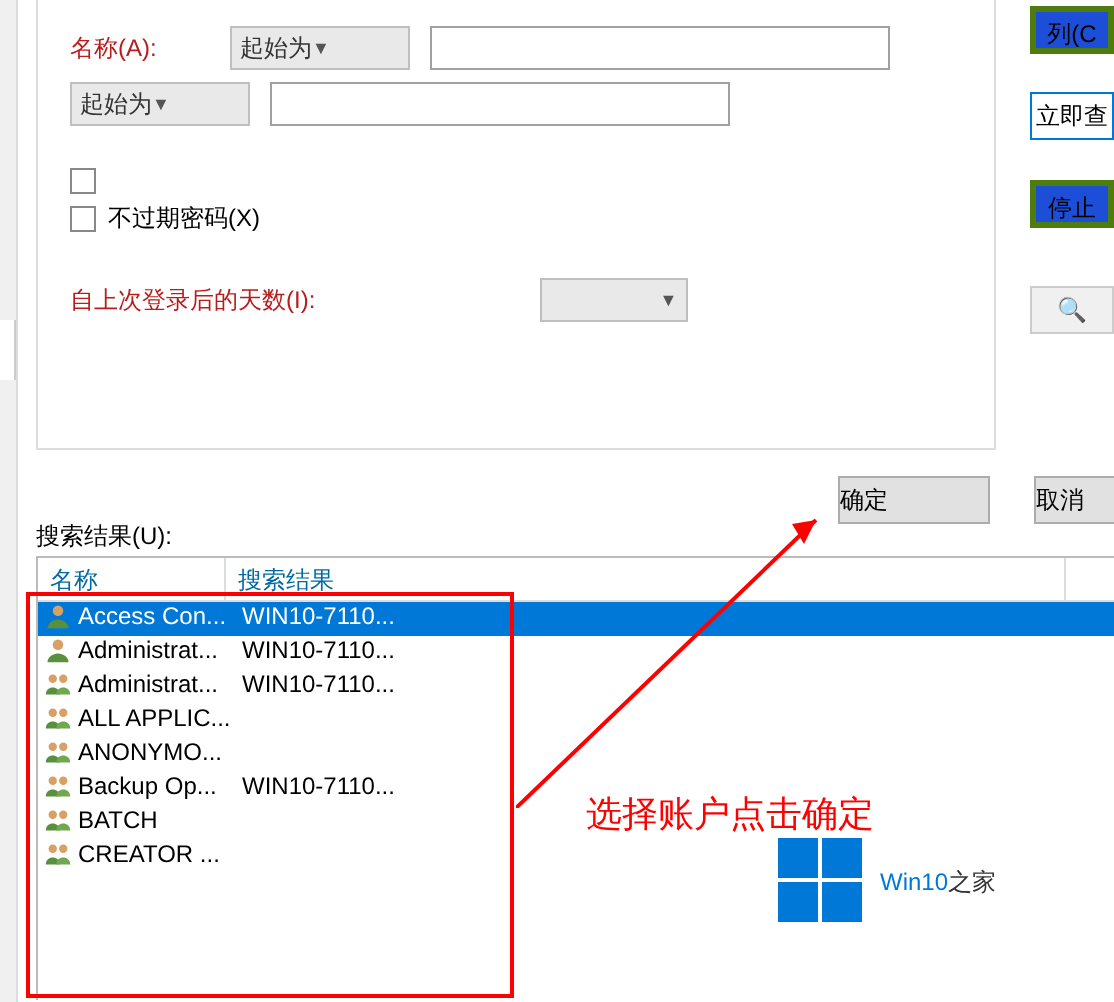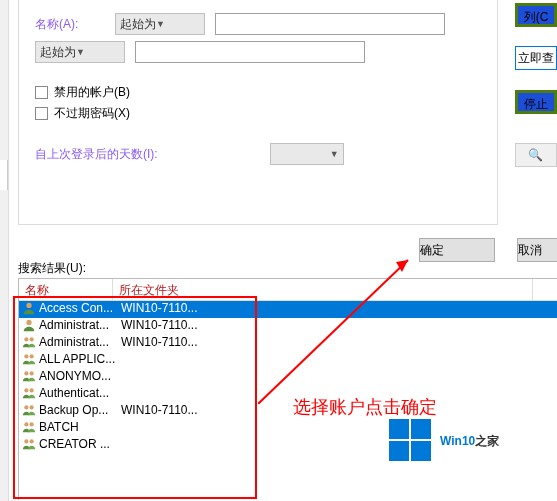--- a/index.html
+++ b/index.html
@@ -2,21 +2,21 @@
 <html><head>
 <meta charset="utf-8">
 <style>
   *{box-sizing:border-box;margin:0;padding:0;font-family:"Microsoft YaHei","Segoe UI",sans-serif;font-size:12px}
   body{background:#fff;width:557px;height:501px;overflow:hidden;position:relative}
   .leftstrip{position:absolute;left:0;top:0;width:9px;height:501px;background:#f0f0f0;border-right:1px solid #ddd}
   .leftstrip .inner{position:absolute;left:0;top:160px;width:8px;height:30px;background:#fff;border-right:1px solid #ccc}
 
   .panel{position:absolute;left:18px;top:0;width:480px;height:225px;border:1px solid #ddd;border-top:none;background:#fff;padding:8px 16px 8px 16px}
   .row{display:flex;align-items:center;margin:4px 0;height:24px}
-  .lbl{width:80px;color:#8b5cf6}
+  .lbl{width:80px;color:#b91c1c}
   .combo{width:90px;height:22px;background:#e9e9e9;border:1px solid #bfbfbf;display:flex;align-items:center;padding:0 4px;color:#333}
   .combo .arrow{font-size:9px;color:#555}
   .txt{width:230px;height:22px;border:1px solid #a0a0a0;background:#fff;margin-left:10px}
   .chkrow{display:flex;align-items:center;margin:4px 0 2px 0}
   .chk{width:13px;height:13px;border:1px solid #888;margin-right:6px;background:#fff}
   .dayscombo{width:74px;height:22px;background:#e9e9e9;border:1px solid #bfbfbf;display:flex;align-items:center;justify-content:flex-end;padding:0 4px;margin-left:130px}
   .dayscombo .arrow{font-size:9px;color:#555}
 
   .rightcol{position:absolute;right:0;top:0;width:50px;height:270px}
   .rbtn{position:absolute;right:0;width:42px;height:24px;border:3px solid #4d7c0f;background:#1d4ed8;text-align:center;line-height:22px;overflow:hidden}
@@ -27,41 +27,41 @@
 
   .btnrow{position:absolute;left:0;top:238px;width:557px;height:30px}
   .btn{position:absolute;width:76px;height:24px;border:1px solid #adadad;background:#e1e1e1;text-align:left;line-height:22px}
   .btn.ok{left:419px}
   .btn.cancel{left:517px;width:64px}
 
   .reslbl{position:absolute;left:18px;top:260px}
 
   .grid{position:absolute;left:18px;top:278px;width:539px;height:222px;border-top:1px solid #bbb;border-left:1px solid #bbb;background:#fff}
   .ghead{display:flex;height:22px;background:#fff;border-bottom:1px solid #ddd}
-  .gh{border-right:1px solid #ddd;padding:3px 6px;color:#b91c1c;background:#fff}
+  .gh{border-right:1px solid #ddd;padding:3px 6px;color:#0369a1;background:#fff}
   .gh.c1{width:94px}
   .gh.c2{width:420px}
   .gbody{}
   .gr{display:flex;height:17px;align-items:flex-start}
   .gr .ic{width:16px;height:14px;margin:0 2px 0 2px;display:flex;align-items:center;justify-content:center}
   .gr .ic svg{width:14px;height:14px}
   .gr .c1{width:76px;padding-left:0;overflow:hidden;white-space:nowrap}
   .gr .c2{width:420px;padding-left:6px;overflow:hidden;white-space:nowrap}
   .gr.sel{background:#0078d7;color:#fff}
   .gr.sel .c1,.gr.sel .c2{color:#fff}
 
   .redbox{position:absolute;left:13px;top:296px;width:244px;height:203px;border:2px solid #ff0000;pointer-events:none}
   .redline{position:absolute;left:258px;top:254px;width:160px;height:150px;pointer-events:none}
   .anno{position:absolute;left:293px;top:395px;color:#ff0000;font-size:18px}
 
   .wm{position:absolute;left:388px;top:418px;display:flex;align-items:center}
   .wmlogo{width:44px;height:44px;display:flex;flex-wrap:wrap}
   .wmlogo div{width:20px;height:20px;background:#0078d7;margin:1px}
   .wmtxt{margin-left:8px}
-  .wmtxt .t1{font-size:17px;font-weight:700;color:#333}
+  .wmtxt .t1{font-size:17px;font-weight:400;color:#333}
   .wmtxt .t1 span{color:#0078d7}
   .wmtxt .t2{font-size:11px;color:#888}
 </style>
 </head>
 <body>
 
 <div class="leftstrip">
     <div class="inner"></div>
   </div>
 
@@ -77,21 +77,20 @@
   <div class="row">
     <div class="combo">
       <span>起始为</span>
       <span class="arrow">▼</span>
     </div>
     <input class="txt" style="">
   </div>
   <div style="height:12px"></div>
   <div class="chkrow">
     <div class="chk"></div>
-    <span>禁用的帐户(B)</span>
   </div>
   <div class="chkrow">
     <div class="chk"></div>
     <span>不过期密码(X)</span>
   </div>
   <div style="height:14px"></div>
   <div class="row">
     <div class="lbl" style="width:auto">自上次登录后的天数(I):</div>
     <div class="dayscombo" style="margin-left:112px">
       <span class="arrow">▼</span>
@@ -111,21 +110,21 @@
 <div class="btnrow">
   <div class="btn ok">确定</div>
   <div class="btn cancel">取消</div>
 </div>
 
 <div class="reslbl">搜索结果(U):</div>
 
 <div class="grid">
   <div class="ghead">
     <div class="gh c1">名称</div>
-    <div class="gh c2">所在文件夹</div>
+    <div class="gh c2">搜索结果</div>
   </div>
   <div class="gbody" id="gbody">
       <div class="gr sel">
         <div class="ic">
           <svg viewBox="0 0 16 16">
             <circle cx="8" cy="5" r="3" fill="#d9a066"></circle>
             <path d="M2 15c0-3 3-5 6-5s6 2 6 5" fill="#5a8f3d"></path>
           </svg>
         </div>
         <div class="c1">Access Con...</div>
@@ -168,32 +167,20 @@
       <div class="gr">
         <div class="ic">
           <svg viewBox="0 0 16 16">
             <circle cx="5" cy="5" r="2.4" fill="#d9a066"></circle>
             <circle cx="11" cy="5" r="2.4" fill="#d9a066"></circle>
             <path d="M1 14c0-2.5 2-4 4-4s4 1.5 4 4" fill="#5a8f3d"></path>
             <path d="M7 14c0-2.5 2-4 4-4s4 1.5 4 4" fill="#6fa84f"></path>
           </svg>
         </div>
         <div class="c1">ANONYMO...</div>
-        <div class="c2"></div>
-      </div>
-      <div class="gr">
-        <div class="ic">
-          <svg viewBox="0 0 16 16">
-            <circle cx="5" cy="5" r="2.4" fill="#d9a066"></circle>
-            <circle cx="11" cy="5" r="2.4" fill="#d9a066"></circle>
-            <path d="M1 14c0-2.5 2-4 4-4s4 1.5 4 4" fill="#5a8f3d"></path>
-            <path d="M7 14c0-2.5 2-4 4-4s4 1.5 4 4" fill="#6fa84f"></path>
-          </svg>
-        </div>
-        <div class="c1">Authenticat...</div>
         <div class="c2"></div>
       </div>
       <div class="gr">
         <div class="ic">
           <svg viewBox="0 0 16 16">
             <circle cx="5" cy="5" r="2.4" fill="#d9a066"></circle>
             <circle cx="11" cy="5" r="2.4" fill="#d9a066"></circle>
             <path d="M1 14c0-2.5 2-4 4-4s4 1.5 4 4" fill="#5a8f3d"></path>
             <path d="M7 14c0-2.5 2-4 4-4s4 1.5 4 4" fill="#6fa84f"></path>
           </svg>

